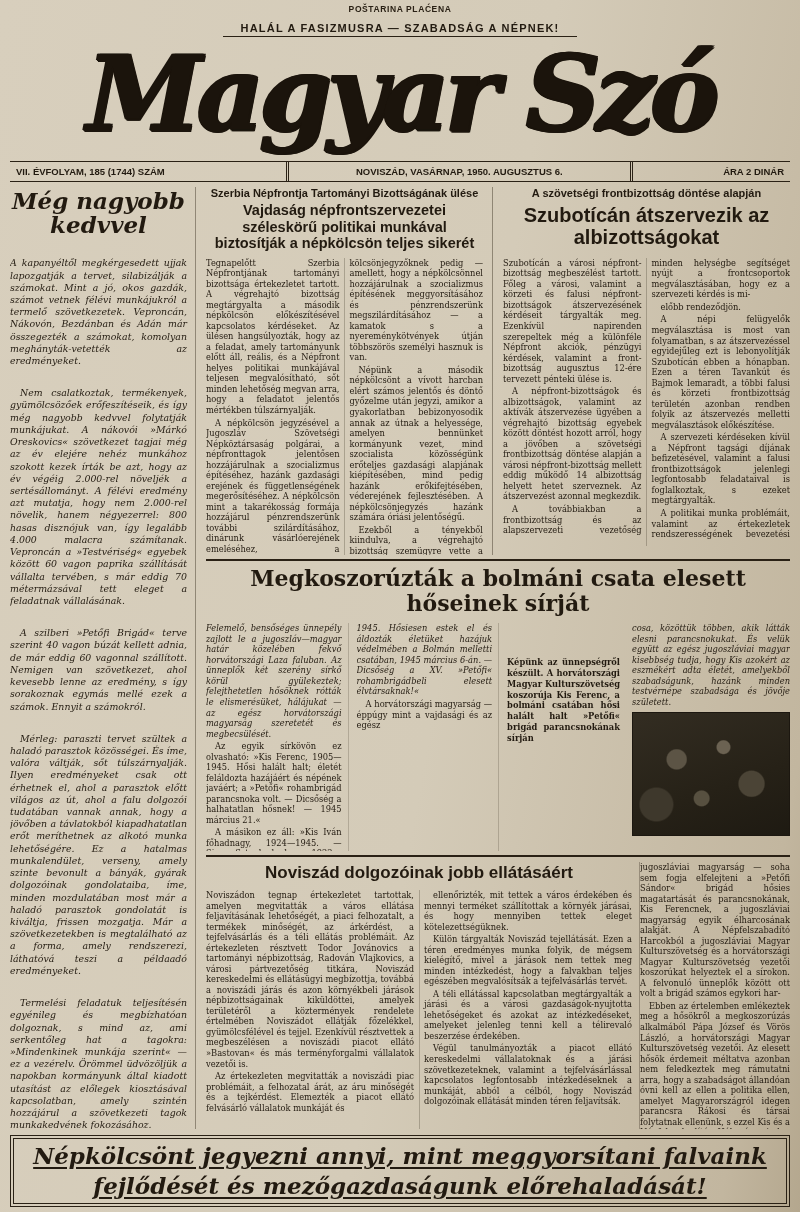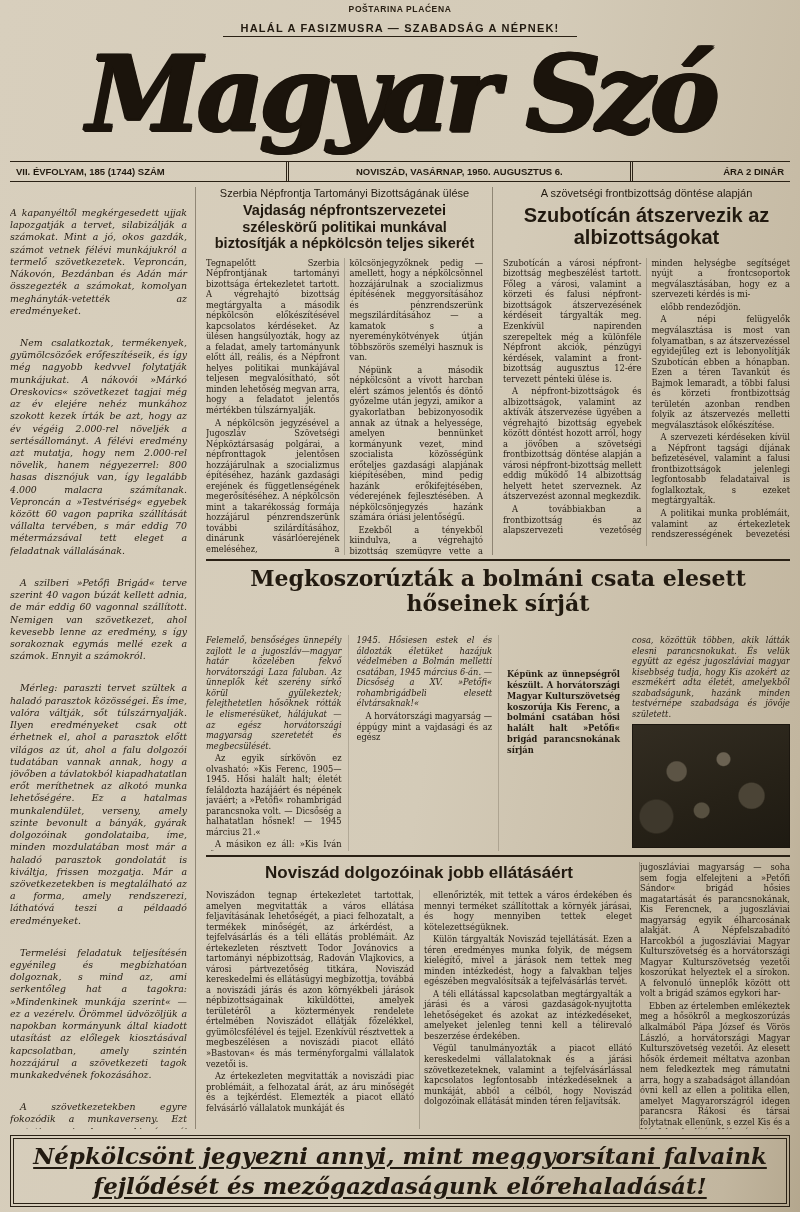--- a/index.html
+++ b/index.html
@@ -33,33 +33,33 @@
     font-style:italic; font-size:9.4px; line-height:1.3; text-align:justify; }
   .lead-left h2 { font-size:23px; line-height:1.05; text-align:center; font-weight:bold;
     font-style:italic; margin:2px 0 9px; }
   .lead-left p { text-indent:10px; margin-bottom:2px;margin-top:20px; }
   .lead-left p:first-child { text-indent:0; }
 
   .right-region { display:flex; flex-direction:column; overflow:hidden; }
   .row-a { display:grid; grid-template-columns:1fr 1fr; column-gap:10px; height:368px; overflow:hidden; }
   .article-vajdasag { border-right:1px solid rgba(40,30,15,.4); padding-right:9px; overflow:hidden; }
   .article-szubotica { overflow:hidden; }
-  .kicker { font-family:"Liberation Sans",sans-serif; font-weight:normal; font-size:11px;
+  .kicker { font-family:"Liberation Sans",sans-serif; font-weight:bold; font-size:11px;
     text-align:center; margin-bottom:3px; }
   .headline-sans { font-family:"Liberation Sans",sans-serif; font-weight:bold; text-align:center; }
   .article-vajdasag .headline-sans { font-size:14.5px; line-height:1.14; margin-bottom:6px; }
   .article-szubotica .headline-sans { font-size:20px; line-height:1.12; margin:5px 6px 9px; }
   .body-cols { column-count:2; column-gap:10px; column-rule:1px solid rgba(40,30,15,.25);
     font-size:8.3px; line-height:1.27; text-align:justify; overflow:hidden; }
   .body-cols p { text-indent:9px; margin-bottom:2px; }
   .body-cols p:first-child { text-indent:0; }
 
   .row-b { border-top:2px solid #2a2115; margin-top:4px; padding-top:5px; height:292px; overflow:hidden; }
   .bolman-headline { font-size:22px; font-weight:bold; line-height:1.12; text-align:center;
-    max-width:540px; margin:0 auto 20px; }
+    max-width:540px; margin:0 auto 8px; }
   .bolman-cols { display:grid; grid-template-columns:1fr 1fr .82fr 158px; column-gap:8px;
     font-size:8.3px; line-height:1.27; text-align:justify; overflow:hidden; height:232px; }
   .bolman-cols .tcol { overflow:hidden; border-right:1px solid rgba(40,30,15,.2); padding-right:6px; }
   .bolman-cols p { text-indent:9px; margin-bottom:2px; }
   .bolman-cols p:first-child { text-indent:0;font-style:italic; }
   .caption-col { overflow:hidden; padding-right:4px; }
   .photo-caption { font-weight:bold; font-size:8.3px; line-height:1.3; margin-top:34px; }
   .photo-col { overflow:hidden; }
   .photo-col .snippet { margin-bottom:4px; }
   .ceremony-photo { width:100%; height:124px; border:1px solid #1c1710;
@@ -99,20 +99,21 @@
 
   <div class="dateline">
     <div class="cell issue">VII. ÉVFOLYAM, 185 (1744) SZÁM</div>
     <div class="cell date">NOVISZÁD, VASÁRNAP, 1950. AUGUSZTUS 6.</div>
     <div class="cell price">ÁRA 2 DINÁR</div>
   </div>
 
   <div class="main">
 
     <div class="lead-left">
+      <h2>Még nagyobb kedvvel</h2>
       <div>
           <p>A kapanyéltől megkérgesedett ujjak lapozgatják a tervet, silabizálják a számokat. Mint a jó, okos gazdák, számot vetnek félévi munkájukról a termelő szövetkezetek. Veproncán, Nákovón, Bezdánban és Adán már összegezték a számokat, komolyan meghányták-vetették az eredményeket.</p>
           <p>Nem csalatkoztak, termékenyek, gyümölcsözőek erőfeszítéseik, és így még nagyobb kedvvel folytatják munkájukat. A nákovói »Márkó Oreskovics« szövetkezet tagjai még az év elejére nehéz munkához szokott kezek írták be azt, hogy az év végéig 2.000-rel növeljék a sertésállományt. A félévi eredmény azt mutatja, hogy nem 2.000-rel növelik, hanem négyezerrel: 800 hasas disznójuk van, így legalább 4.000 malacra számítanak. Veproncán a »Testvériség« egyebek között 60 vagon paprika szállítását vállalta tervében, s már eddig 70 métermázsával tett eleget a feladatnak vállalásának.</p>
           <p>A szilberi »Petőfi Brigád« terve szerint 40 vagon búzát kellett adnia, de már eddig 60 vagonnal szállított. Nemigen van szövetkezet, ahol kevesebb lenne az eredmény, s így sorakoznak egymás mellé ezek a számok. Ennyit a számokról.</p>
           <p>Mérleg: paraszti tervet szültek a haladó parasztok közösségei. És íme, valóra váltják, sőt túlszárnyalják. Ilyen eredményeket csak ott érhetnek el, ahol a parasztok előtt világos az út, ahol a falu dolgozói tudatában vannak annak, hogy a jövőben a távlatokból kiapadhatatlan erőt meríthetnek az alkotó munka lehetőségére. Ez a hatalmas munkalendület, verseny, amely szinte bevonult a bányák, gyárak dolgozóinak gondolataiba, íme, minden mozdulatában most már a haladó parasztok gondolatát is kiváltja, frissen mozgatja. Már a szövetkezetekben is megtalálható az a forma, amely rendszerezi, láthatóvá teszi a példaadó eredményeket.</p>
           <p>Termelési feladatuk teljesítésén egyénileg és megbízhatóan dolgoznak, s mind az, ami serkentőleg hat a tagokra: »Mindenkinek munkája szerint« — ez a vezérelv. Örömmel üdvözöljük a napokban kormányunk által kiadott utasítást az előlegek kiosztásával kapcsolatban, amely szintén hozzájárul a szövetkezeti tagok munkakedvének fokozásához.</p>
           <p>A szövetkezetekben egyre fokozódik a munkaverseny. Ezt mutatja az is, hogy a kispácserói »Komunista« termelő szövetkezet versenyben áll egy macedóniai szövetkezettel. A »Komunista« termelő szövetkezet tagjai figyelemmel kísérik a versenymunka minden mozzanatát. Ezért szárnyalták túl a búza és más növények termelési tervét.</p>
         </div>
     </div>
 

